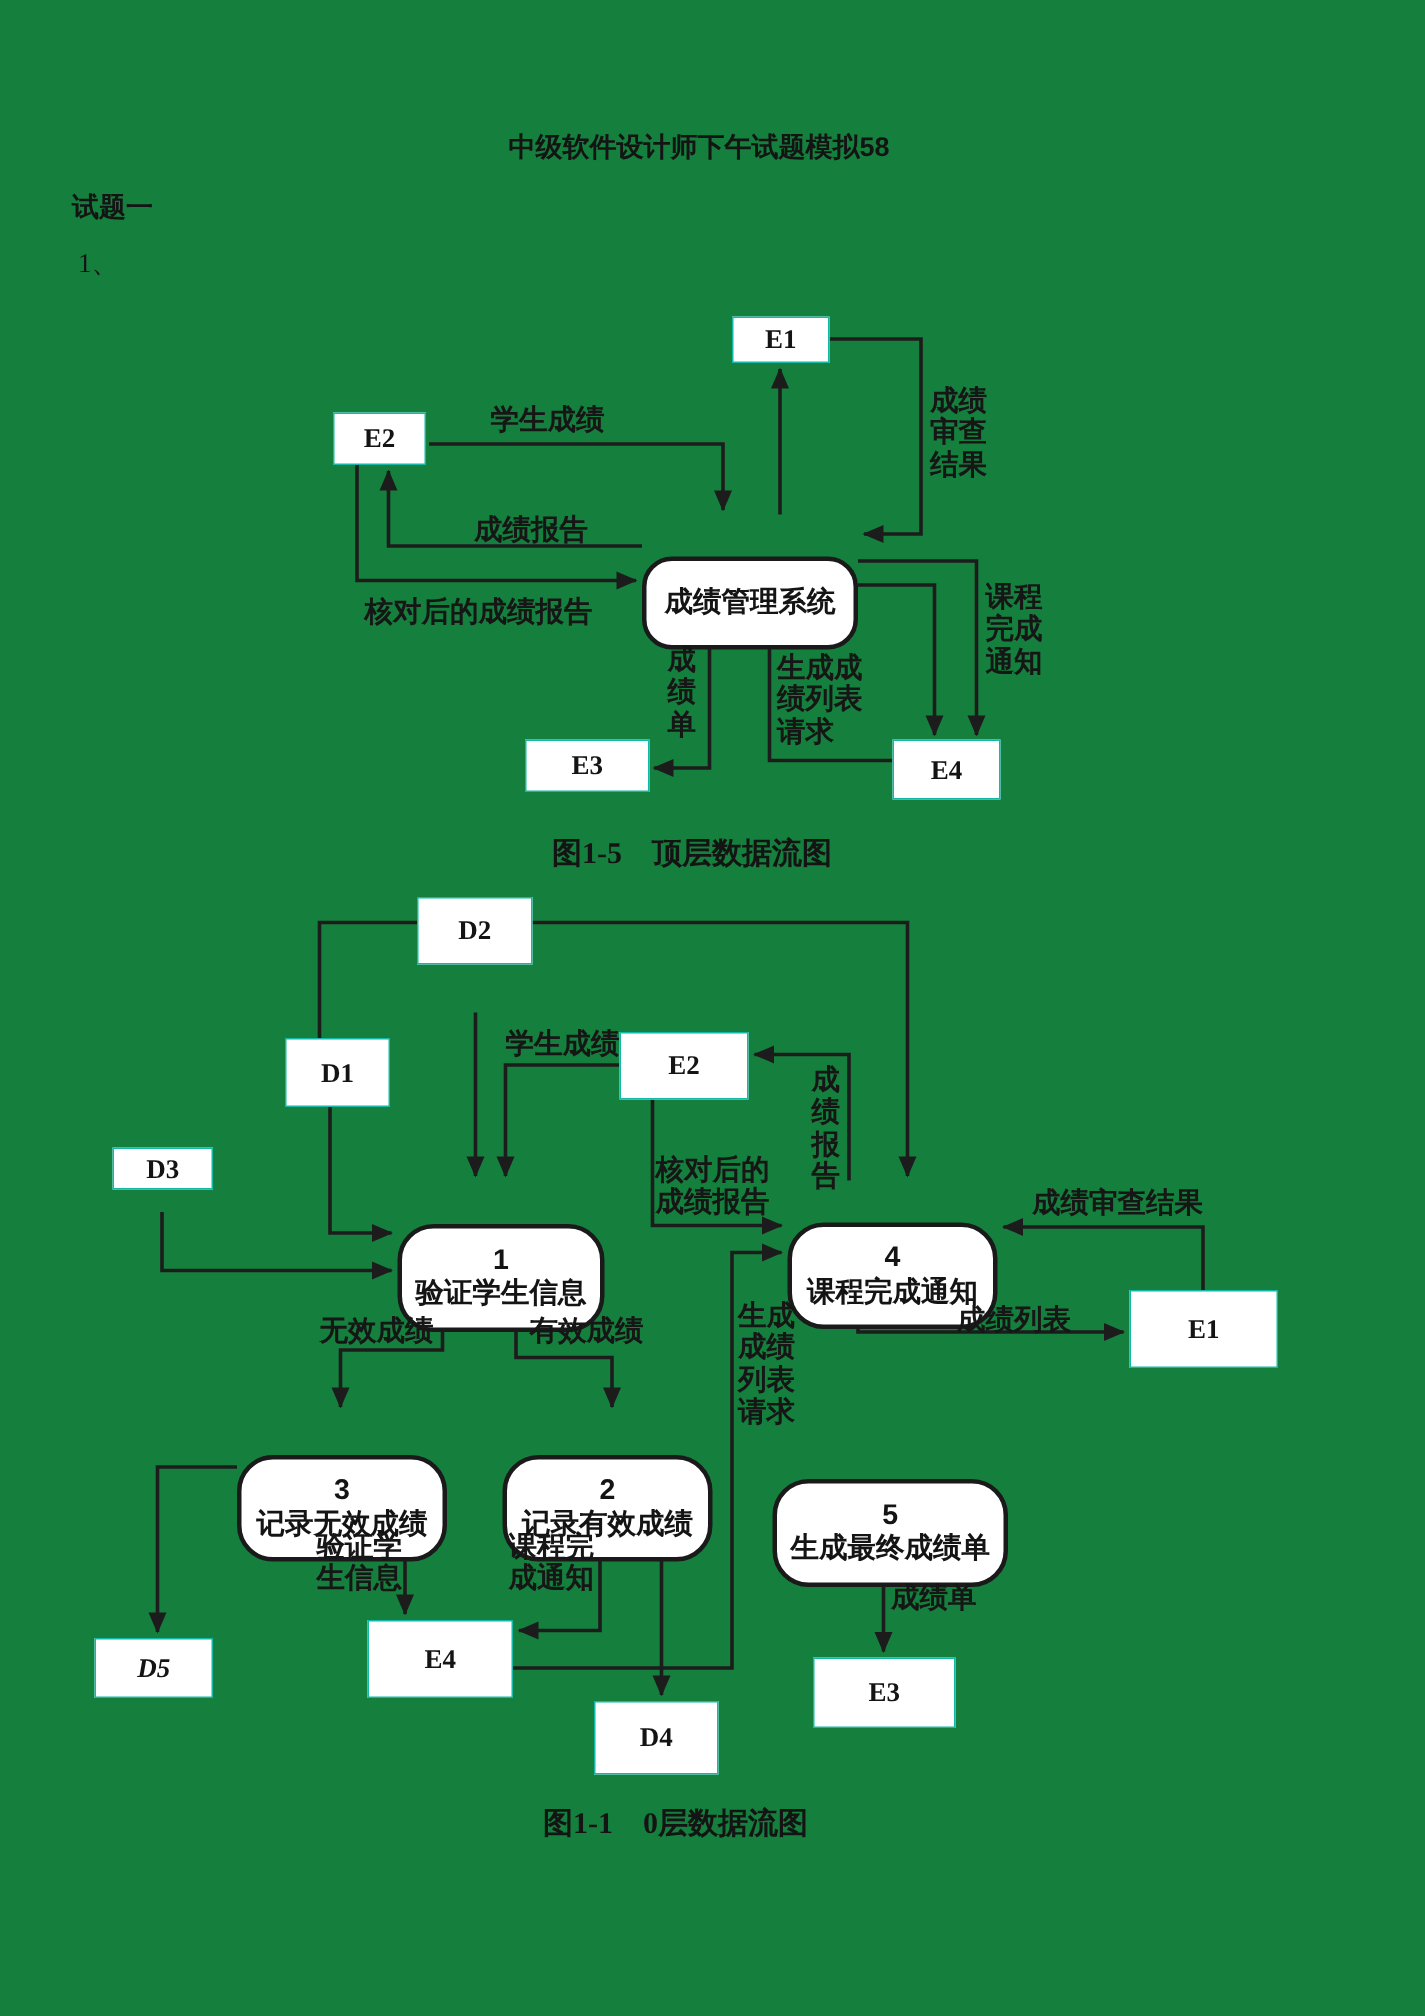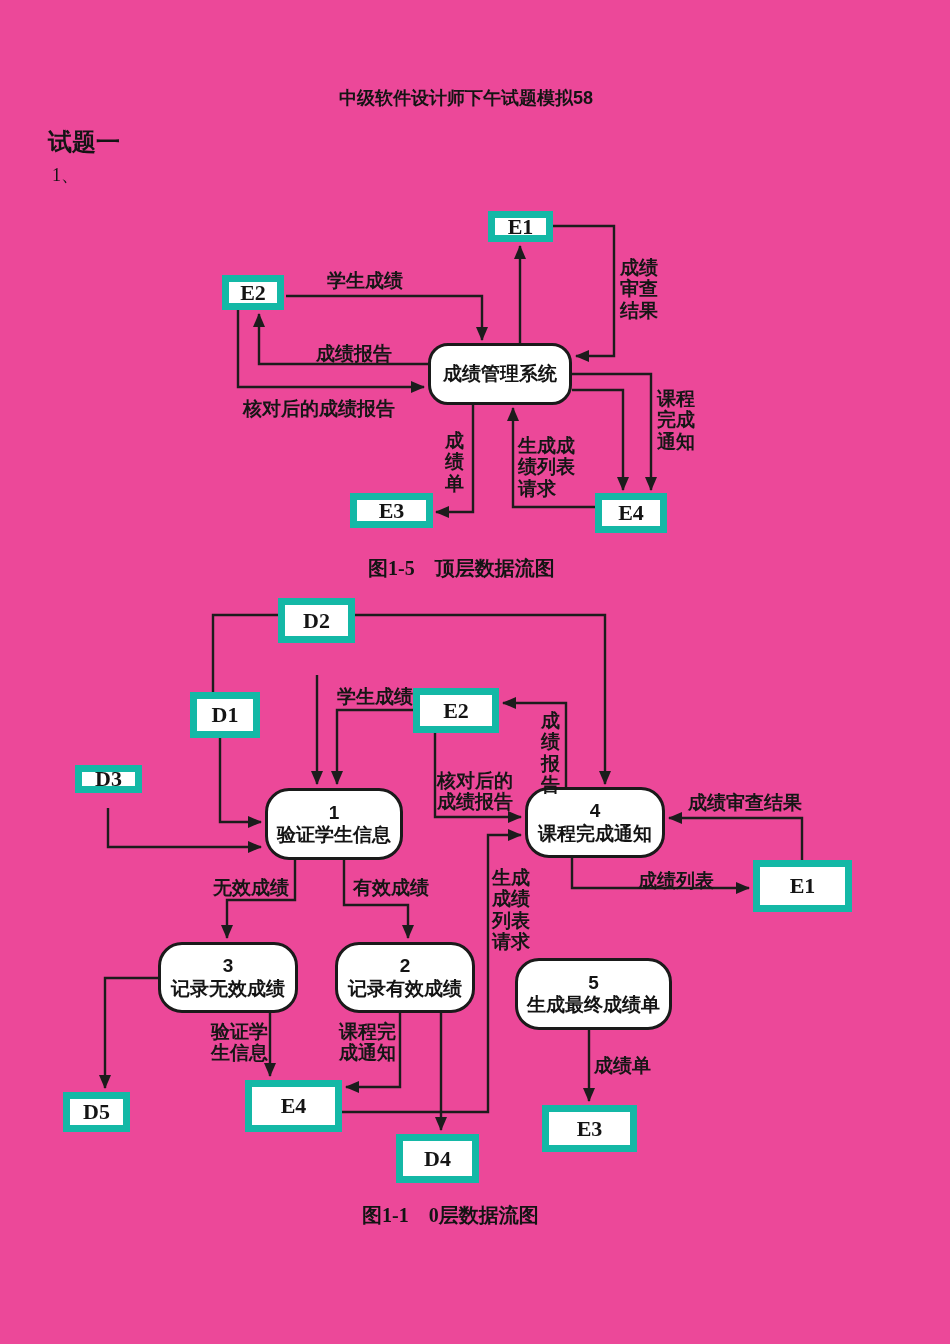--- a/index.html
+++ b/index.html
@@ -1,27 +1,27 @@
 <!DOCTYPE html>
 <html><head>
 <meta charset="utf-8">
 <style>
   html,body{margin:0;padding:0;background:#ffffff;}
-  .page{position:relative;width:950px;height:1344px;background:#ec4899;overflow:hidden;
+  .page{position:relative;width:950px;height:1344px;background:#15803d;overflow:hidden;
         font-family:"Liberation Sans",sans-serif;color:#141414;}
   .title{position:absolute;font-size:18px;font-weight:bold;white-space:nowrap;}
-  .heading{position:absolute;font-size:24px;font-weight:bold;white-space:nowrap;}
+  .heading{position:absolute;font-size:18px;font-weight:bold;white-space:nowrap;}
   .qnum{position:absolute;font-size:18px;font-family:"Liberation Serif",serif;white-space:nowrap;}
   .qtext{position:absolute;font-size:20px;white-space:nowrap;}
-  .box{position:absolute;border:7px solid #14b8a6;background:#ffffff;box-sizing:border-box;
+  .box{position:absolute;border:1px solid #14b8a6;background:#ffffff;box-sizing:border-box;
        display:flex;align-items:center;justify-content:center;
-       font-family:"Liberation Serif",serif;font-weight:bold;font-size:22px;}
+       font-family:"Liberation Serif",serif;font-weight:bold;font-size:18px;}
   .proc{position:absolute;border:3px solid #1a1a1a;border-radius:24px;background:#ffffff;box-sizing:border-box;
         display:flex;flex-direction:column;align-items:center;justify-content:center;
-        font-weight:bold;font-size:19px;line-height:1.18;text-align:center;}
+        font-weight:bold;font-size:19px;line-height:1.18;text-align:center;margin-top:28px;}
   .flabel{position:absolute;font-weight:bold;font-size:19px;line-height:1.12;
           word-break:break-all;white-space:normal;color:#161616;}
   .nowrap{white-space:nowrap;}
   .caption{position:absolute;font-family:"Liberation Serif",serif;font-weight:bold;font-size:20px;white-space:nowrap;}
   svg.connectors{position:absolute;left:0;top:0;}
   svg.connectors path{stroke:#1c1c1c;stroke-width:2.4;fill:none;}
 </style>
 </head>
 <body>
 
@@ -103,21 +103,21 @@
   </div>
   <div class="proc" style="left:335px;top:942px;width:140px;height:71px;">
     <div>2</div>
     <div>记录有效成绩</div>
   </div>
   <div class="proc" style="left:515px;top:958px;width:157px;height:72px;">
     <div>5</div>
     <div>生成最终成绩单</div>
   </div>
 
-  <div class="box" style="left:63px;top:1092px;width:67px;height:40px;">D5</div>
+  <div class="box" style="left:63px;top:1092px;width:79px;height:40px;font-style:italic;">D5</div>
   <div class="box" style="left:245px;top:1080px;width:97px;height:52px;">E4</div>
   <div class="box" style="left:396px;top:1134px;width:83px;height:49px;">D4</div>
   <div class="box" style="left:542px;top:1105px;width:95px;height:47px;">E3</div>
 
   <div class="flabel nowrap" style="left:337px;top:686px;">学生成绩</div>
   <div class="flabel" style="left:541px;top:710px;width:20px;">成绩报告</div>
   <div class="flabel" style="left:437px;top:770px;width:78px;">核对后的成绩报告</div>
   <div class="flabel nowrap" style="left:688px;top:792px;">成绩审查结果</div>
   <div class="flabel nowrap" style="left:638px;top:870px;">成绩列表</div>
   <div class="flabel" style="left:492px;top:867px;width:40px;">生成成绩列表请求</div>

